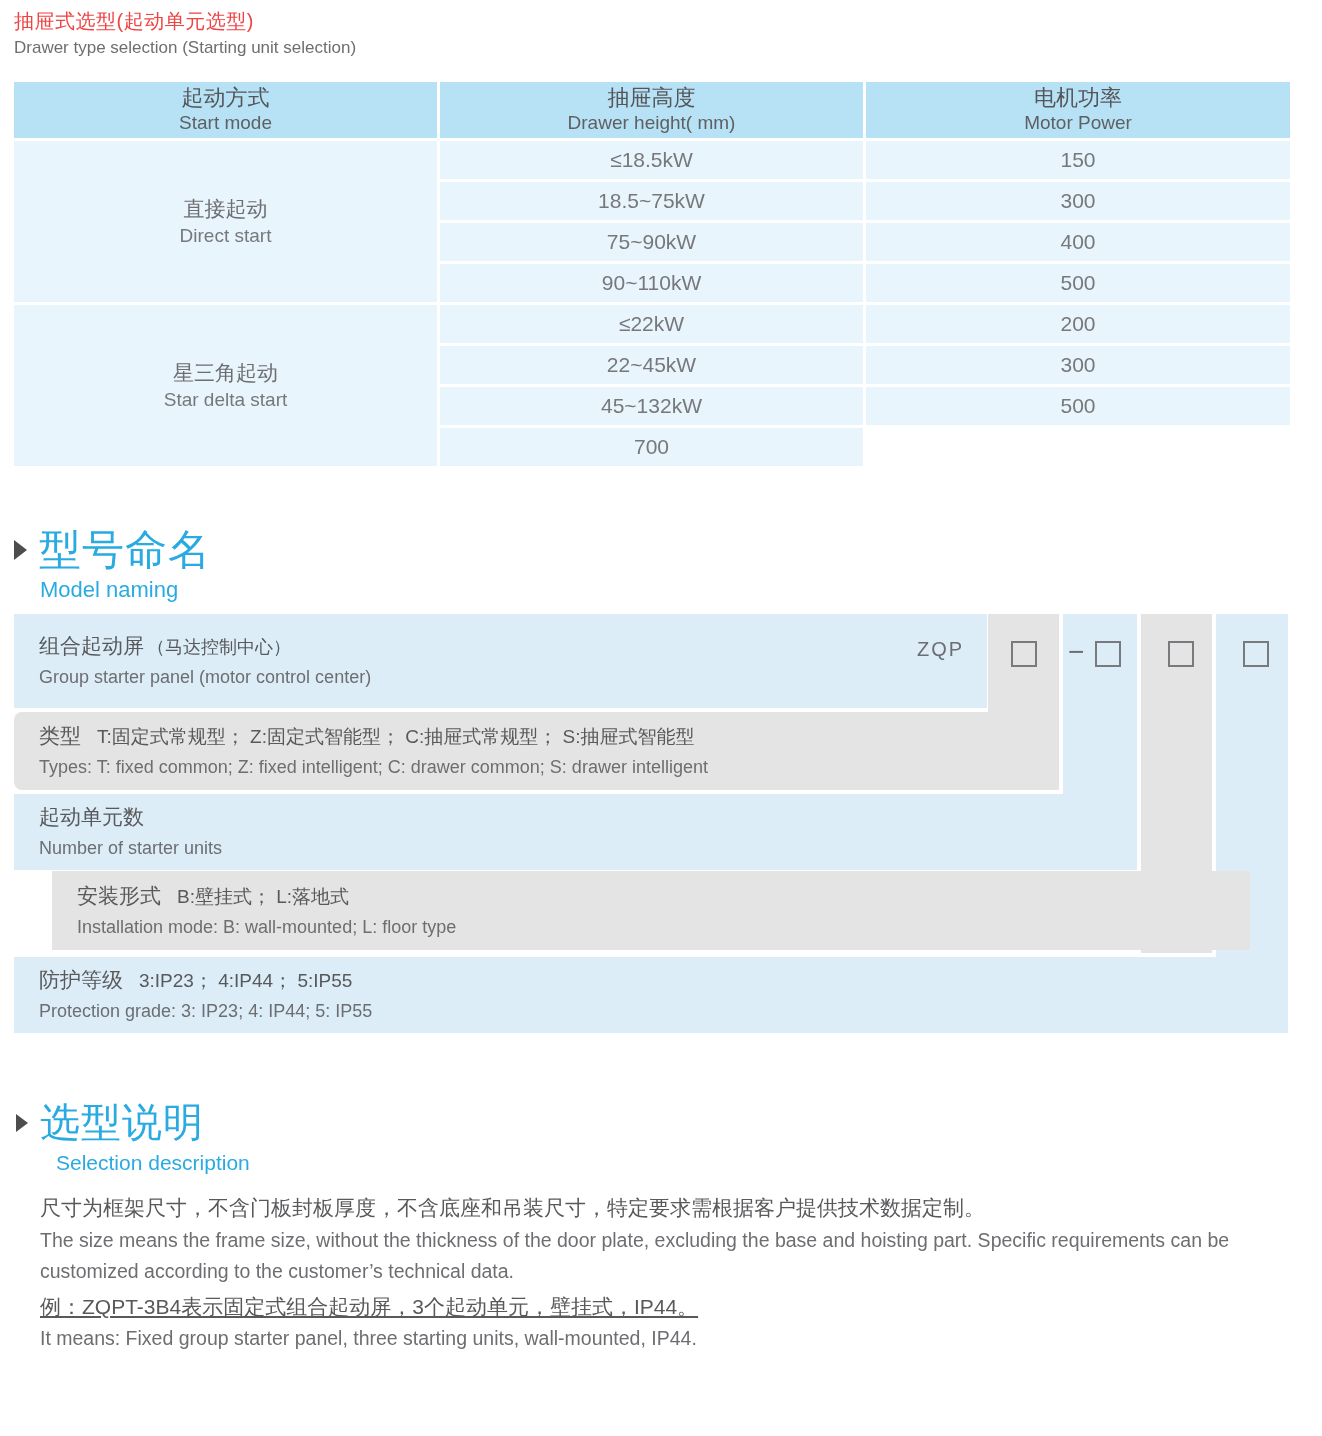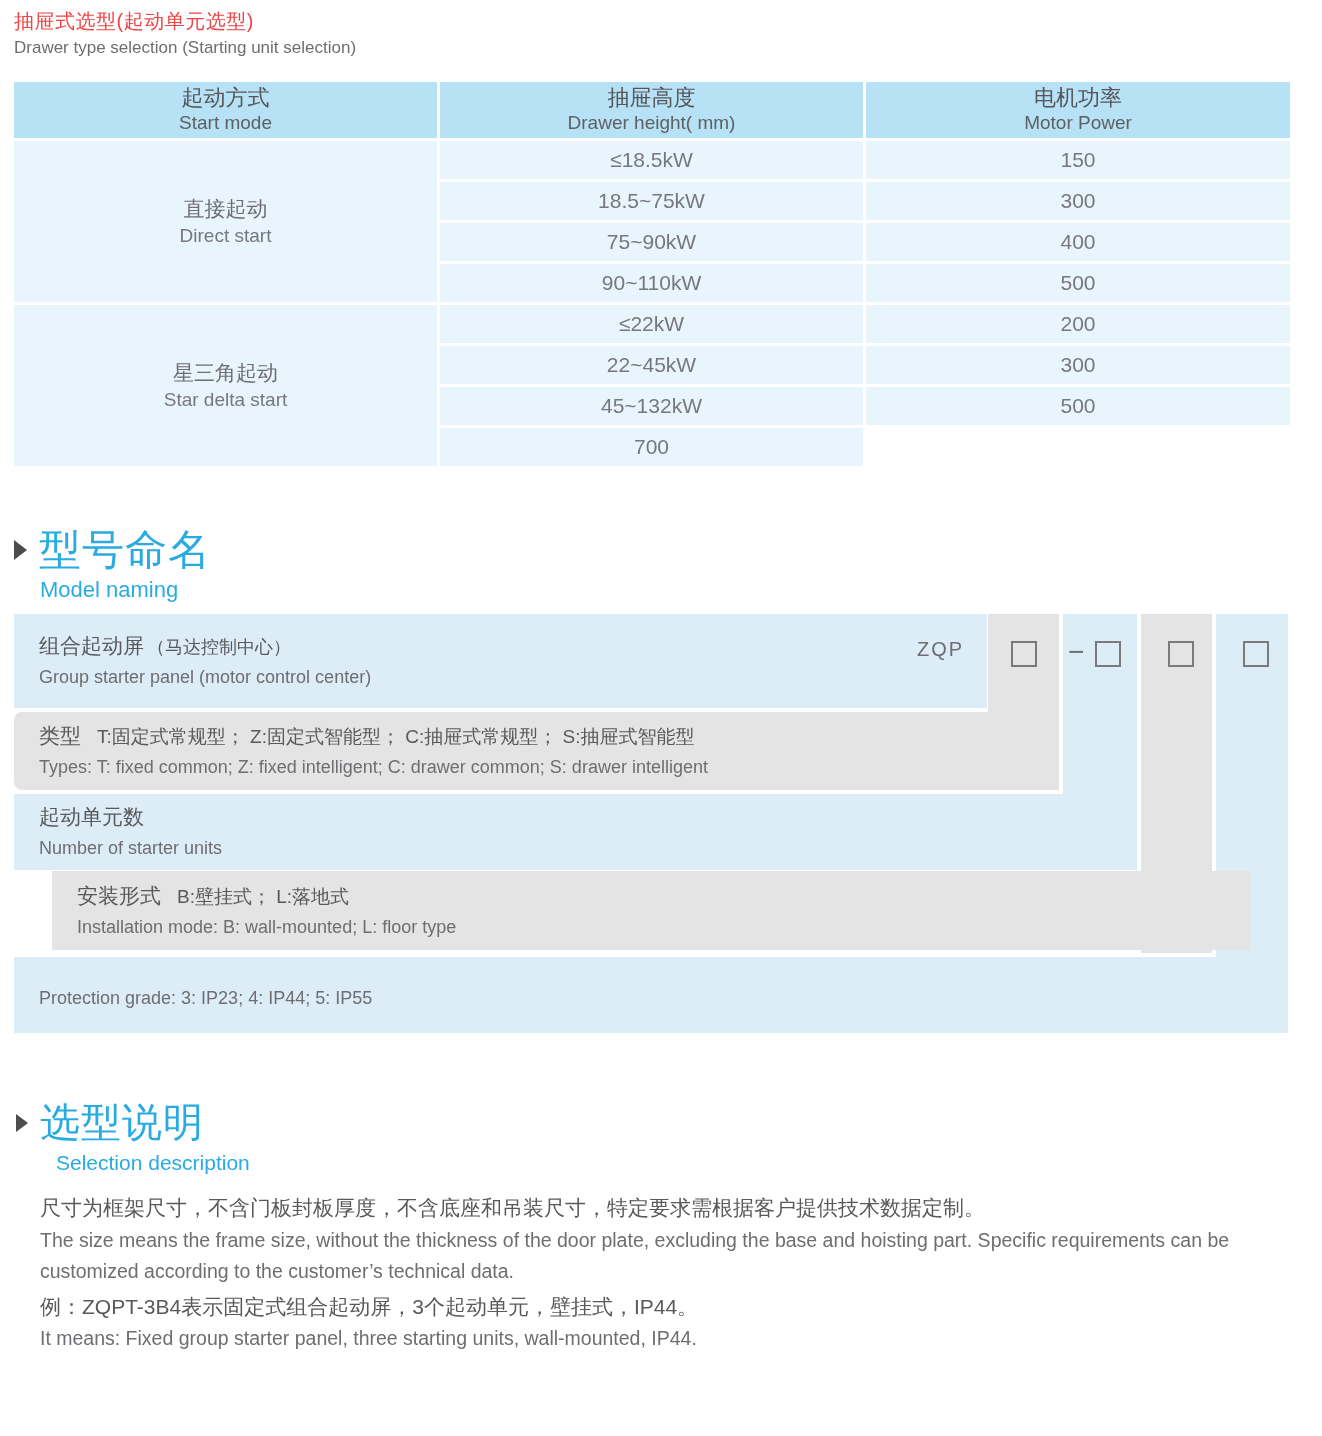--- a/index.html
+++ b/index.html
@@ -69,21 +69,21 @@
   .cb3{left:1154px;}
   .cb4{left:1229px;}
   .code-dash{left:1054px;top:22px;font-size:28px;color:#6d6e71;}
 
   
   .desc{left:40px;top:1192px;width:1252px;}
   .desc p{margin:0;}
   .desc .zh{font-size:21px;color:#58595b;line-height:1.55;}
   .desc .en{font-size:19.5px;color:#6d6e71;line-height:1.62;}
   .desc .p-en1{margin-bottom:3px;}
-  .desc .p-zh2{margin-top:2px;}
+  .desc .p-zh2{margin-top:2px;text-decoration:underline;}
 </style>
 </head>
 <body>
 
 <div class="abs doc-title-zh">抽屉式选型(起动单元选型)</div>
 <div class="abs doc-title-en">Drawer type selection (Starting unit selection)</div>
 
 <div class="abs sel-table">
   <div class="th">
     <span class="zh">起动方式</span>
@@ -146,20 +146,21 @@
   </div>
   <div class="band band-3 blue">
     <div class="zh-line"><span class="lbl">起动单元数</span><span class="det"></span></div>
     <div class="en-line">Number of starter units</div>
   </div>
   <div class="band band-4 gray">
     <div class="zh-line"><span class="lbl">安装形式</span><span class="det">B:壁挂式； L:落地式</span></div>
     <div class="en-line">Installation mode: B: wall-mounted; L: floor type</div>
   </div>
   <div class="band band-5 blue">
+    <div class="zh-line"><span class="lbl">防护等级</span><span class="det">3:IP23； 4:IP44； 5:IP55</span></div>
     <div class="en-line">Protection grade:  3: IP23; 4: IP44; 5: IP55</div>
   </div>
 
   <div class="abs zqp">ZQP</div>
   <div class="code-box cb1"></div>
   <div class="abs code-dash">−</div>
   <div class="code-box cb2"></div>
   <div class="code-box cb3"></div>
   <div class="code-box cb4"></div>
 </div>

